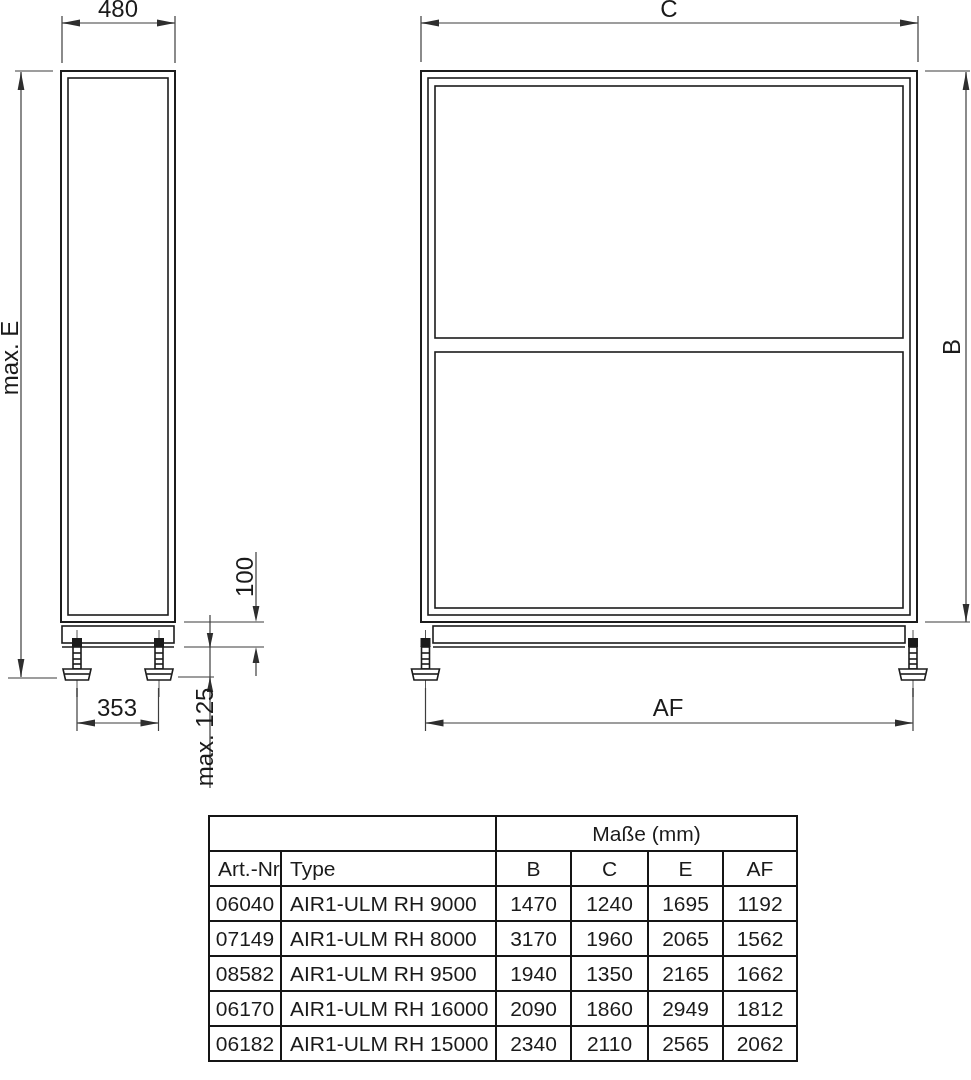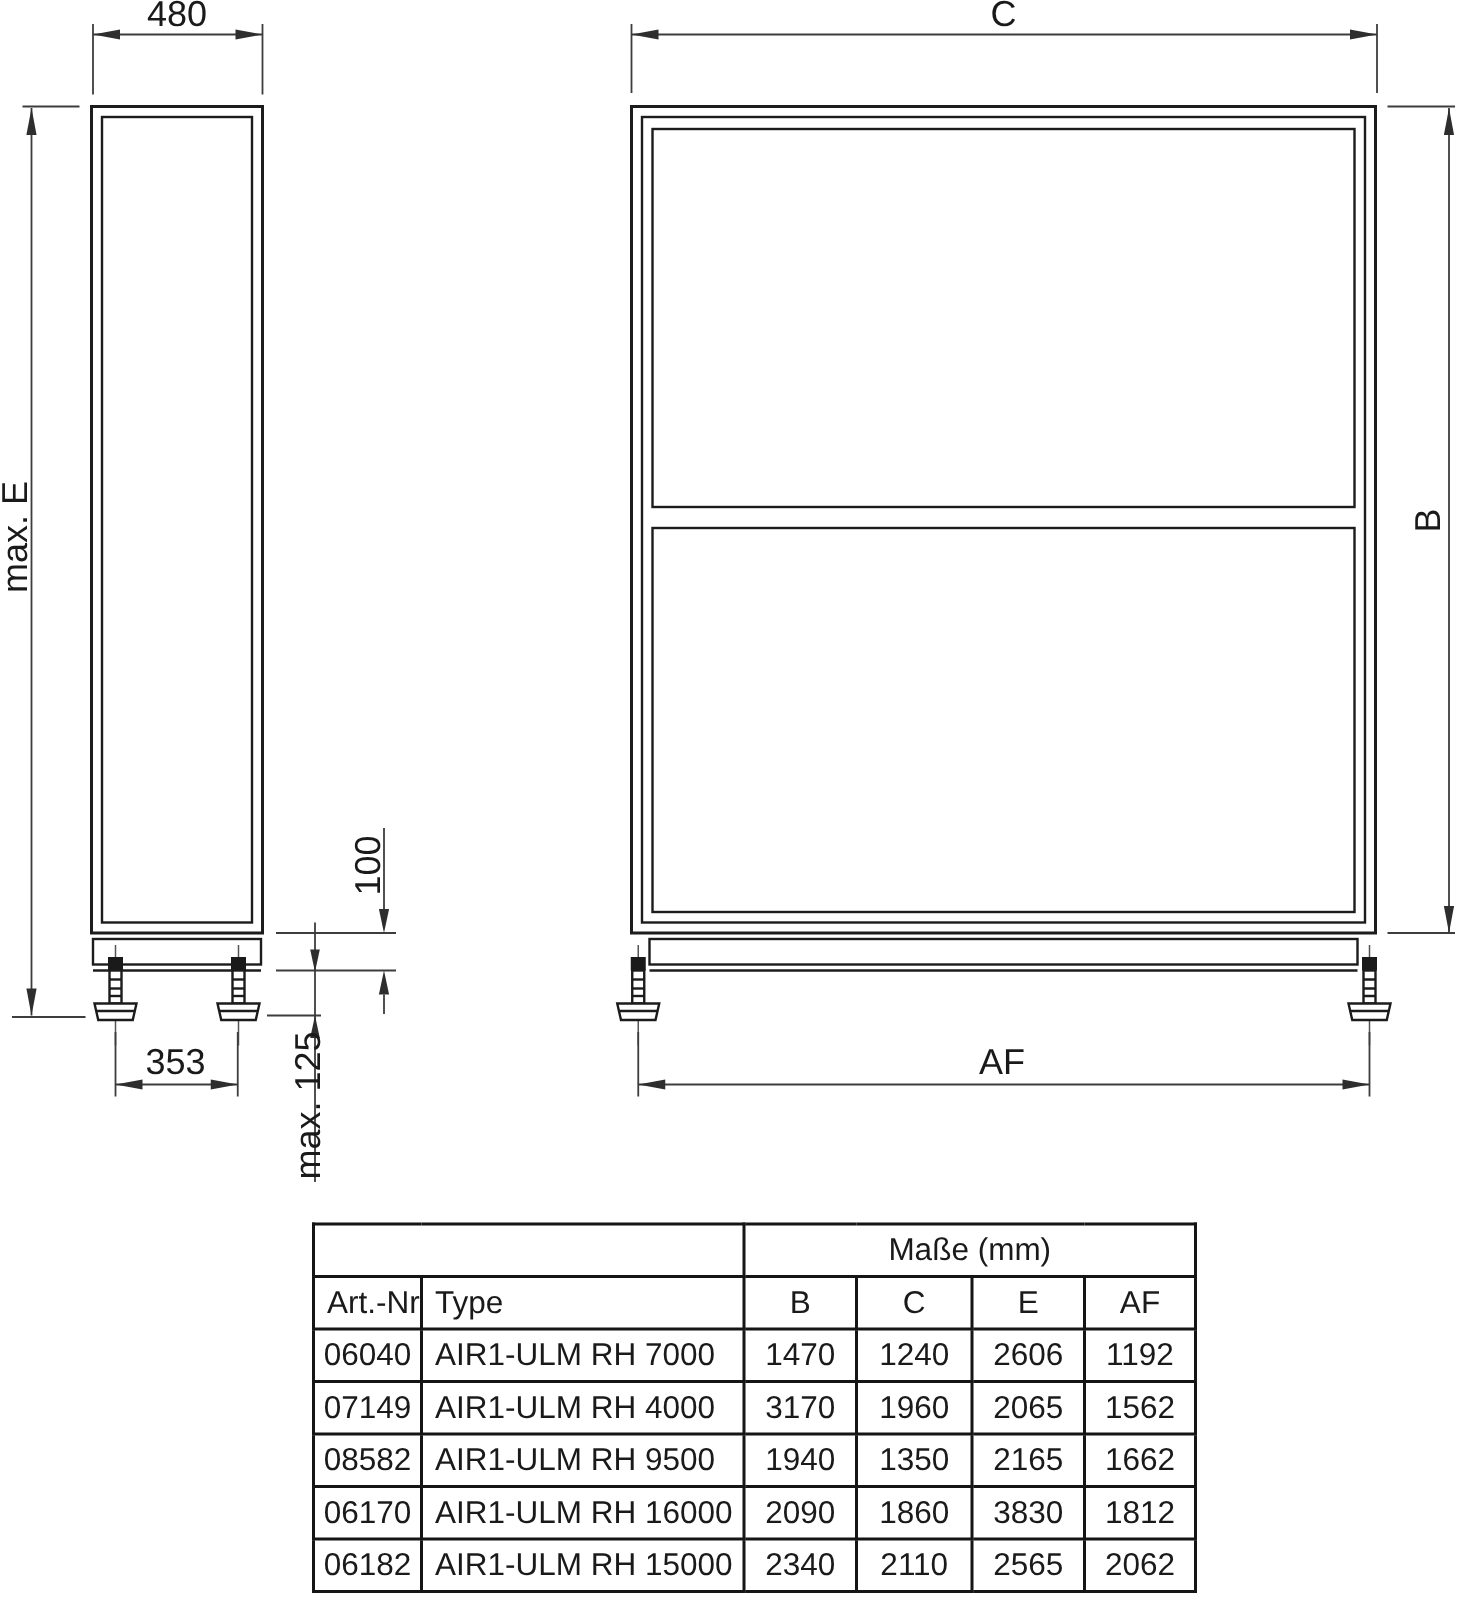--- a/index.html
+++ b/index.html
@@ -160,48 +160,48 @@
   <tr>
     <td class="lft">Art.-Nr.</td>
     <td class="lft">Type</td>
     <td>B</td>
     <td>C</td>
     <td>E</td>
     <td>AF</td>
   </tr>
   <tr>
     <td>06040</td>
-    <td class="lft">AIR1-ULM RH 7000</td>
+    <td class="lft">AIR1-ULM RH 9000</td>
     <td>1470</td>
     <td>1240</td>
-    <td>2606</td>
+    <td>1695</td>
     <td>1192</td>
   </tr>
   <tr>
     <td>07149</td>
-    <td class="lft">AIR1-ULM RH 4000</td>
+    <td class="lft">AIR1-ULM RH 8000</td>
     <td>3170</td>
     <td>1960</td>
     <td>2065</td>
     <td>1562</td>
   </tr>
   <tr>
     <td>08582</td>
     <td class="lft">AIR1-ULM RH 9500</td>
     <td>1940</td>
     <td>1350</td>
     <td>2165</td>
     <td>1662</td>
   </tr>
   <tr>
     <td>06170</td>
     <td class="lft">AIR1-ULM RH 16000</td>
     <td>2090</td>
     <td>1860</td>
-    <td>3830</td>
+    <td>2949</td>
     <td>1812</td>
   </tr>
   <tr>
     <td>06182</td>
     <td class="lft">AIR1-ULM RH 15000</td>
     <td>2340</td>
     <td>2110</td>
     <td>2565</td>
     <td>2062</td>
   </tr>

